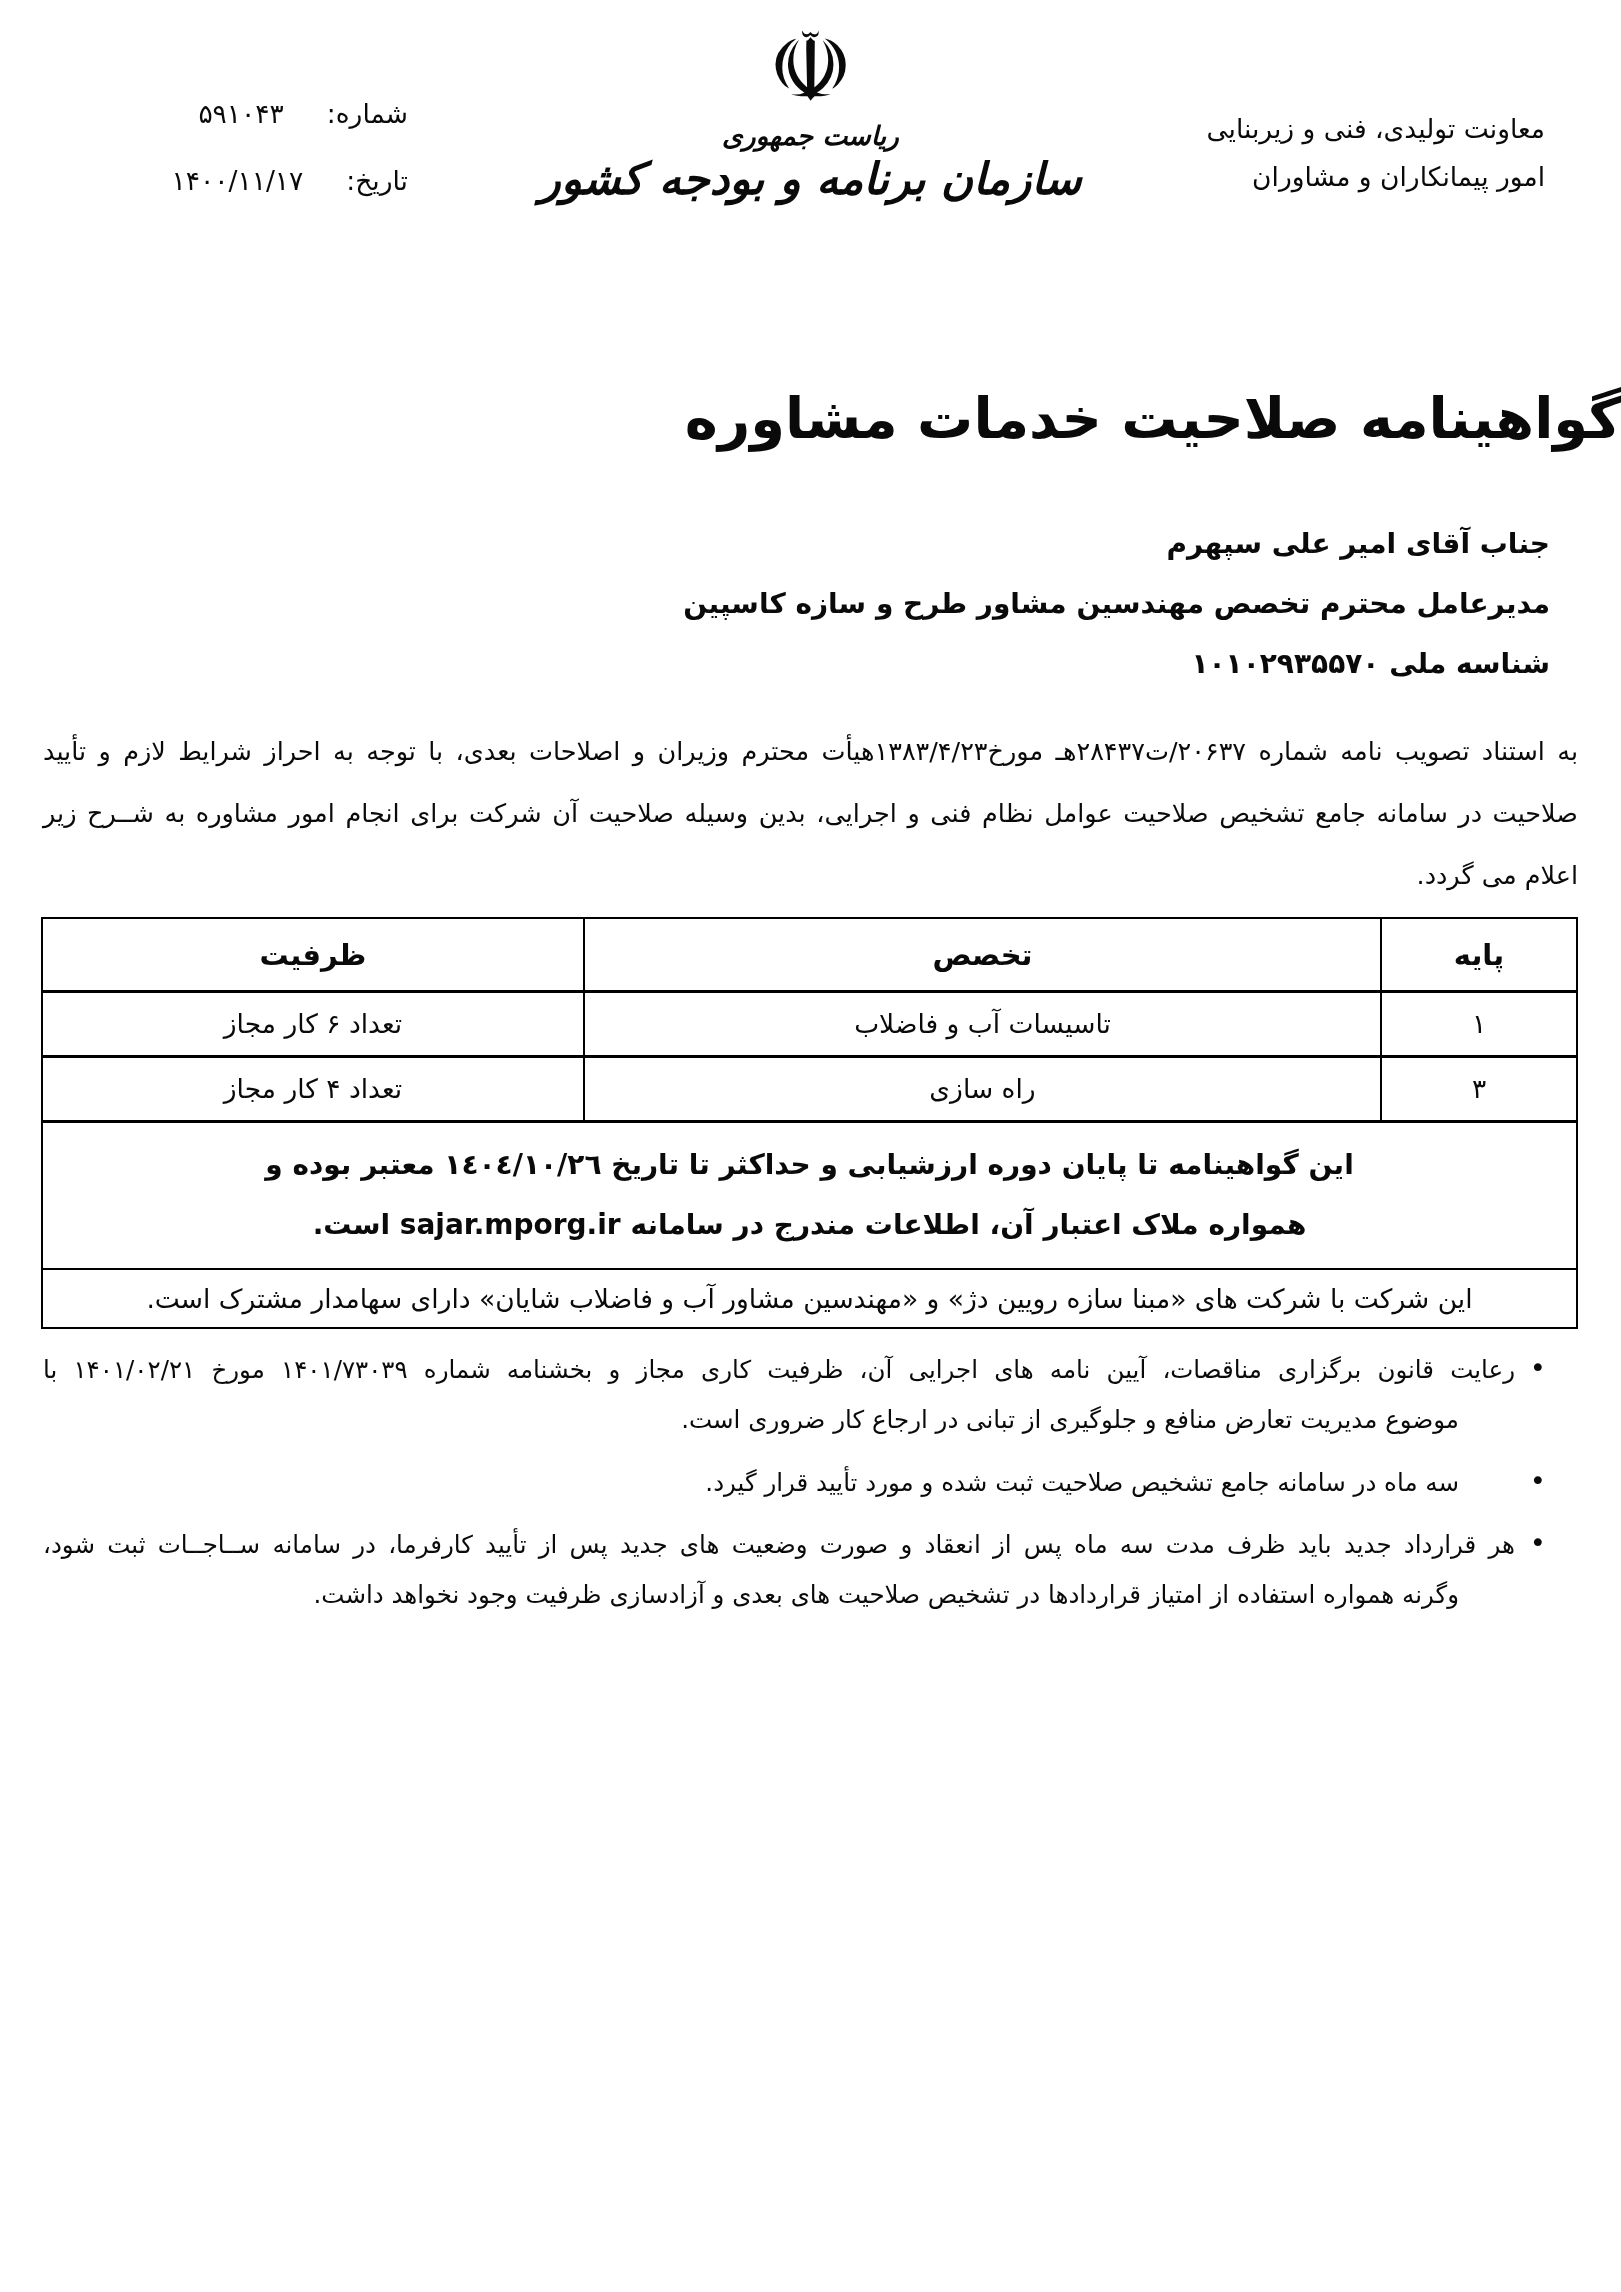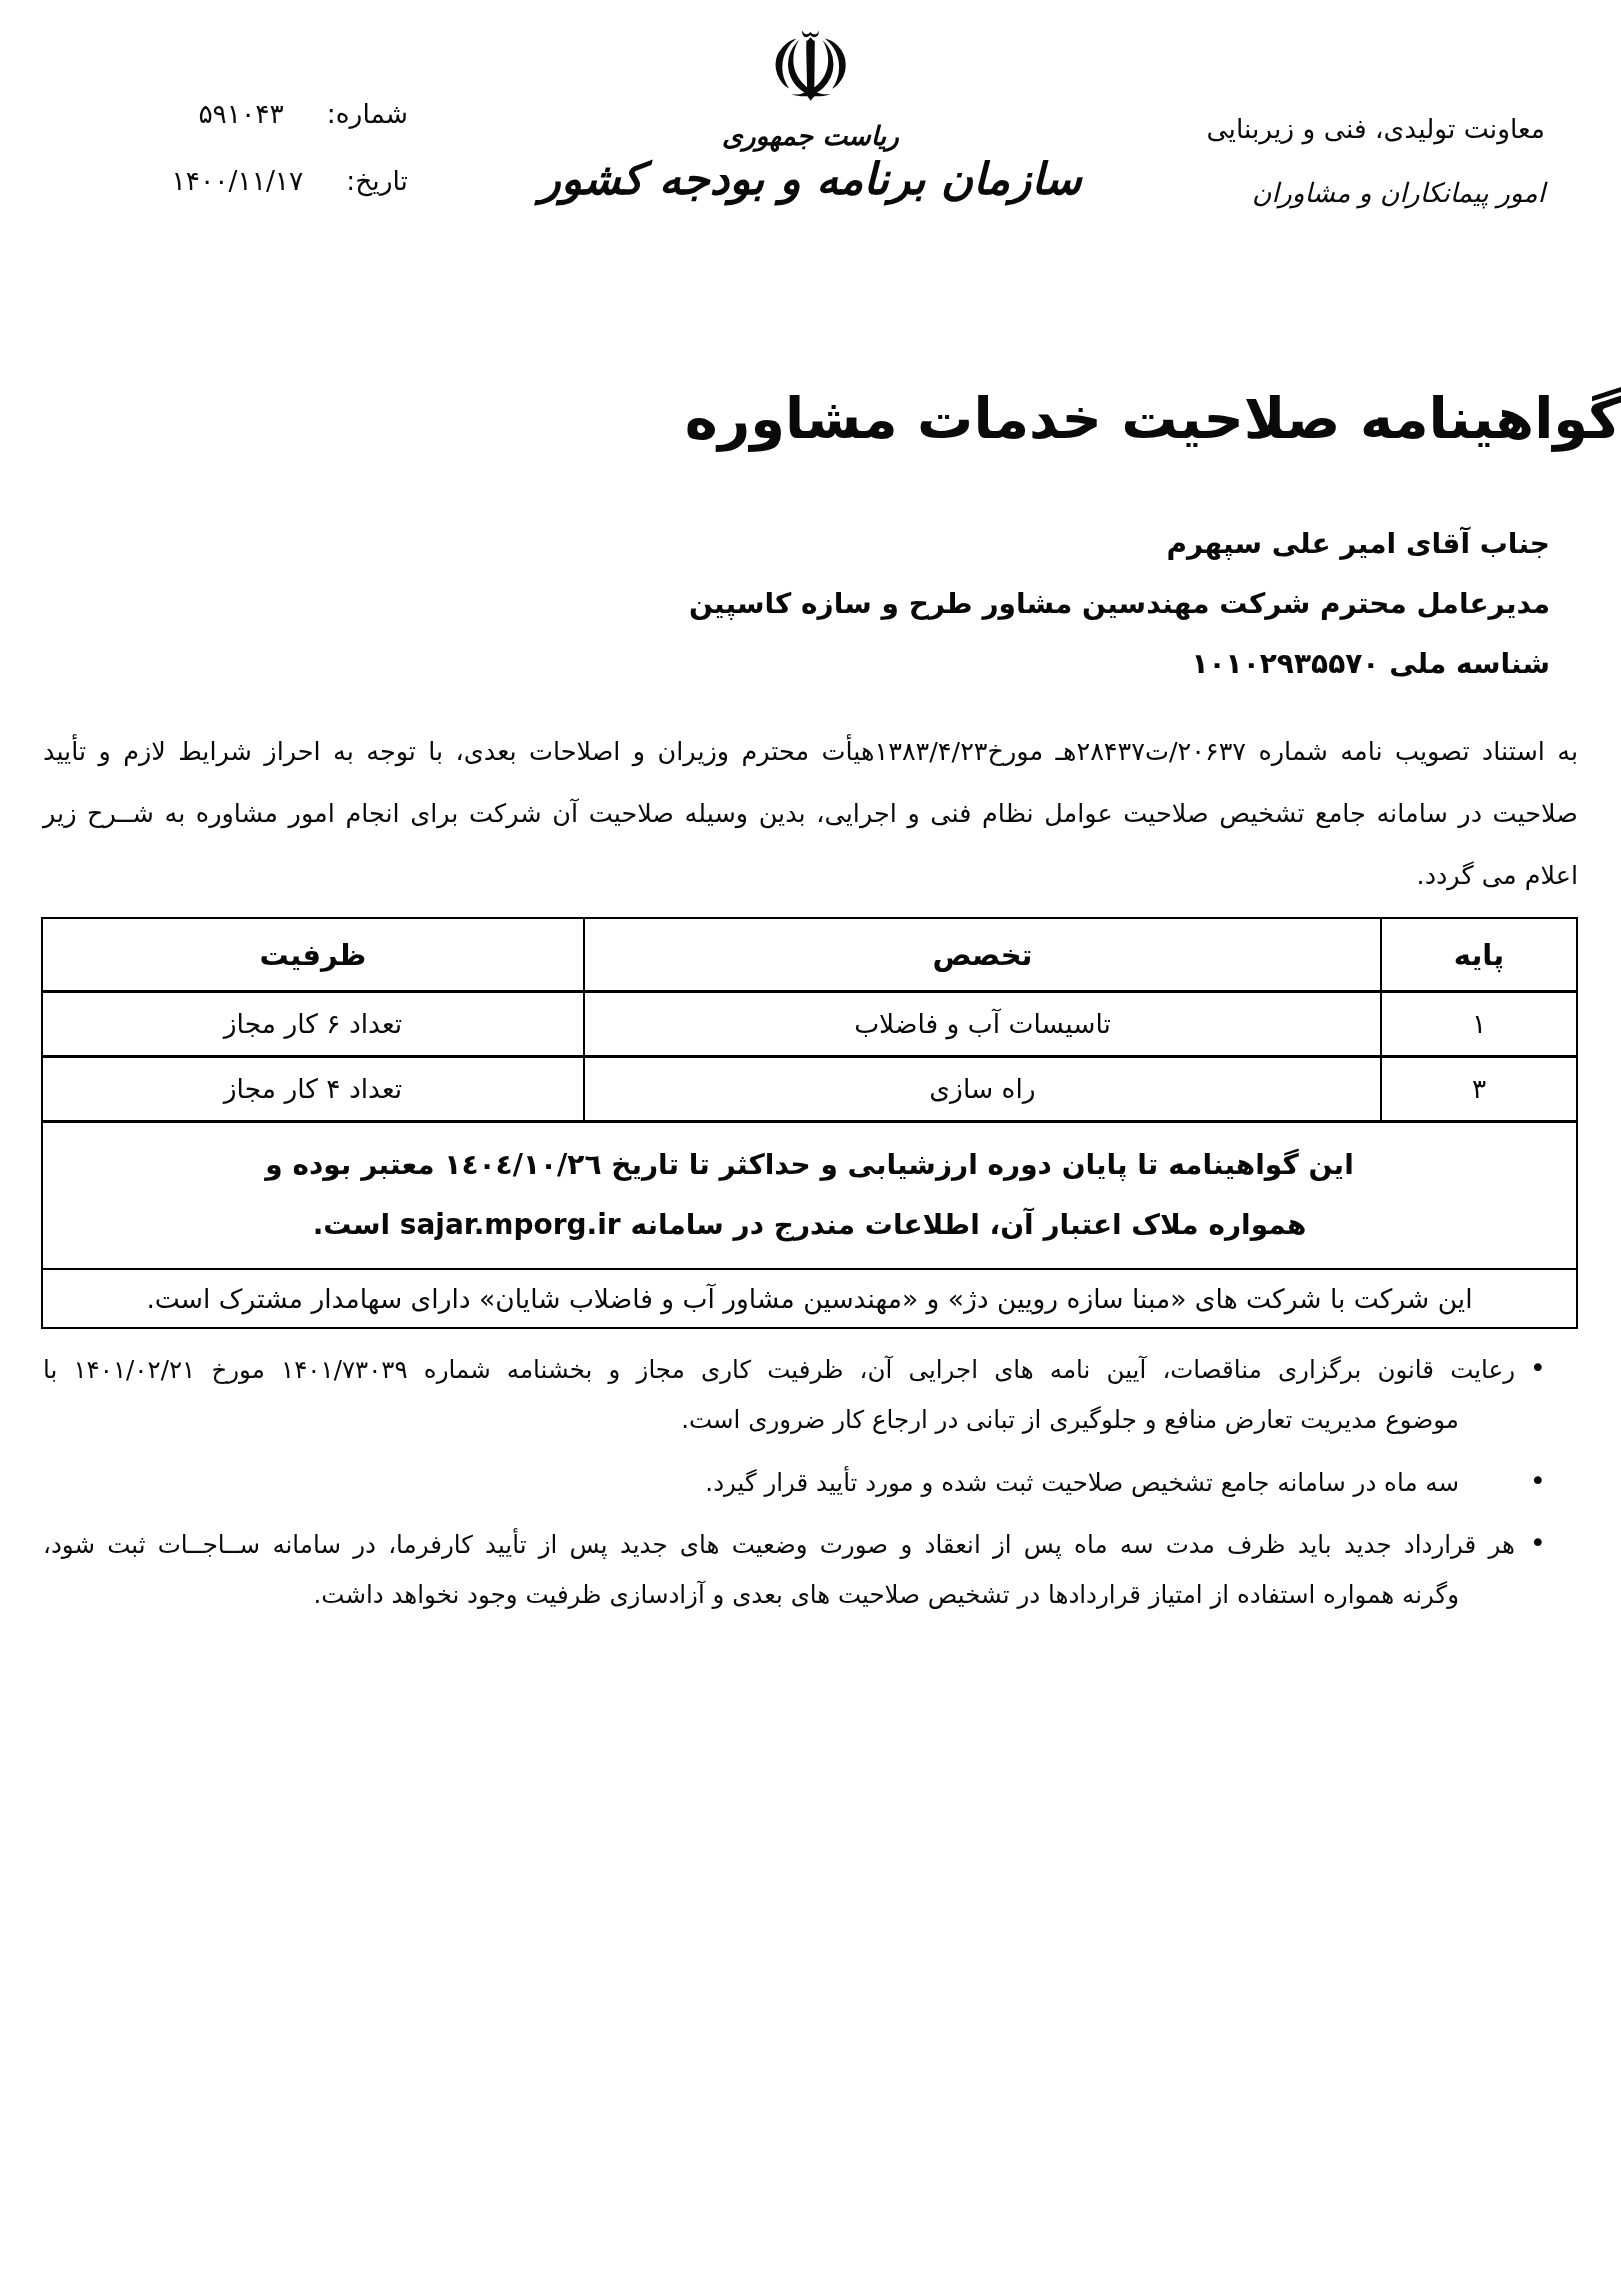--- a/index.html
+++ b/index.html
@@ -10,21 +10,21 @@
     background:#ffffff; overflow:hidden; margin:0 auto;
     direction:rtl;
   }
   
   .letterhead { position:relative; height:306px; }
   .meta-block { position:absolute; top:98px; right:1213px; white-space:nowrap; }
   .meta-row { display:flex; gap:43px; align-items:baseline; font-size:26.5px; height:35px; }
   .meta-row + .meta-row { margin-top:32px; }
   .meta-label { font-weight:500; }
   .dept-block { position:absolute; top:112px; right:76px; text-align:right; font-size:26.5px; line-height:33px; }
-  .dept-line + .dept-line { margin-top:31px;font-style:italic; }
+  .dept-line + .dept-line { margin-top:15px; }
   .center-block { position:absolute; top:17.6px; left:50%; transform:translateX(-50%); text-align:center; width:627px; }
   .emblem { display:block; font-size:96px; line-height:1.05; font-weight:bold; }
   .presidency { display:block; font-size:26.5px; font-style:italic; font-weight:600; margin-top:2px; letter-spacing:1px; }
   .org-name { display:block; font-size:44px; font-weight:bold; font-style:italic; margin-top:2px; }
   
   .doc-title { text-align:right; font-size:56px; font-weight:bold; margin-top:80px; }
   
   .addressee { margin:63px 71px 0 0; font-weight:bold; font-size:28px; line-height:60px; text-align:right; }
   
   .body-par { margin:25.5px 43px 0 43px; font-size:25.5px; line-height:62px; text-align:justify; }
@@ -70,21 +70,21 @@
       <div class="dept-line">معاونت تولیدی، فنی و زیربنایی</div>
       <div class="dept-line">امور پیمانکاران و مشاوران</div>
     </div>
 
   </div>
 
   <div class="doc-title">گواهینامه صلاحیت خدمات مشاوره</div>
 
   <div class="addressee">
     <div>جناب آقای  امیر علی   سپهرم</div>
-    <div>مدیرعامل محترم شرکت مهندسین مشاور طرح و سازه کاسپین</div>
+    <div>مدیرعامل محترم تخصص مهندسین مشاور طرح و سازه کاسپین</div>
     <div>شناسه ملی ۱۰۱۰۲۹۳۵۵۷۰</div>
   </div>
 
   <div class="body-par">به استناد تصویب نامه شماره ۲۰۶۳۷/ت۲۸۴۳۷هـ مورخ۱۳۸۳/۴/۲۳هیأت محترم وزیران و اصلاحات بعدی، با توجه به احراز شرایط لازم و تأیید صلاحیت در سامانه جامع تشخیص صلاحیت عوامل نظام فنی و اجرایی، بدین وسیله صلاحیت آن شرکت برای انجام امور مشاوره به شــرح زیر اعلام می گردد.</div>
 
   <table class="qual">
     <colgroup>
       <col style="width:196px">
       <col style="width:797px">
       <col style="width:542px">

